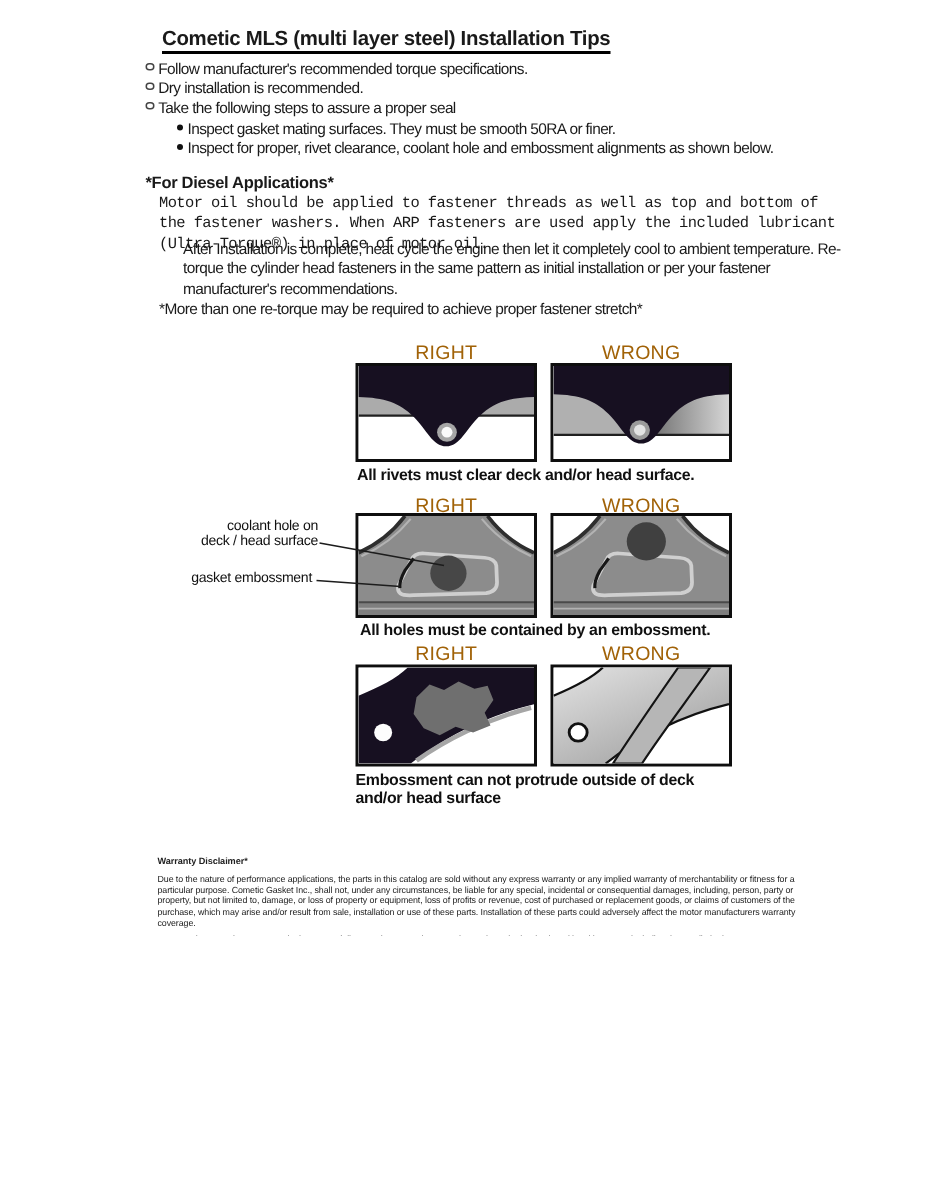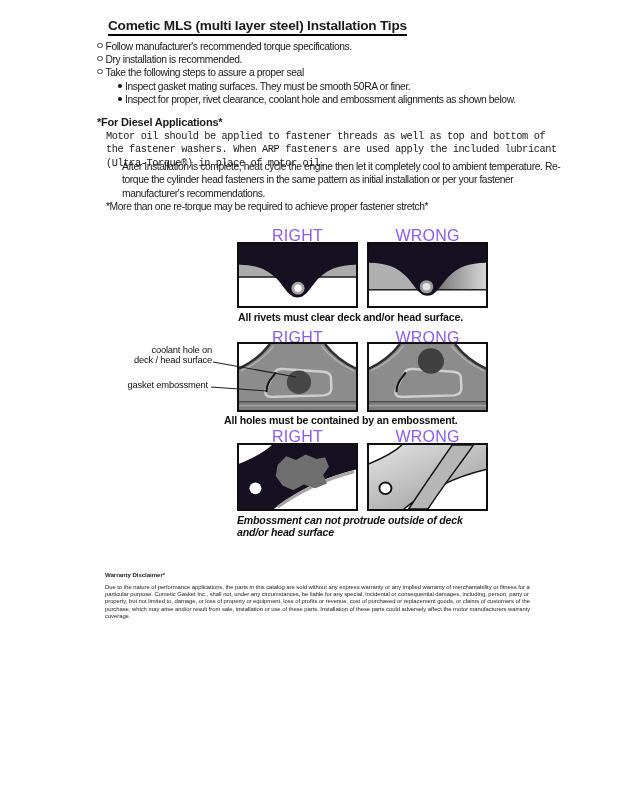--- a/index.html
+++ b/index.html
@@ -17,26 +17,26 @@
             border-radius:50%;margin-right:3px;vertical-align:2px;}
   .f-marker{display:inline-block;width:4px;height:4px;background:#111;
             border-radius:50%;margin-right:3px;vertical-align:2px;}
 
   .h2{left:97px;top:116px;font-size:11px;font-weight:700;letter-spacing:-0.2px;margin:0;}
   .body{font-size:10.3px;letter-spacing:-0.4px;line-height:13.3px;margin:0;width:455px;}
   .p1{left:106px;top:130px;font-family:Liberation Mono, monospace;}
   .p2{left:106px;top:160px;margin-left:16px;}
   .note{left:106px;top:200px;}
 
-  .fig-label{width:121px;text-align:center;font-size:16px;color:#8b5cf6;letter-spacing:0.2px;}
+  .fig-label{width:121px;text-align:center;font-size:13px;color:#a16207;letter-spacing:0.2px;}
   .panel{background:#fff;border:2px solid #0e0e0e;box-sizing:border-box;display:block;}
   .caption{font-size:10.6px;font-weight:700;letter-spacing:-0.2px;color:#101010;line-height:12.2px;}
   .cap1{left:238px;top:311px;}
-  .cap2{left:224px;top:414px;}
-  .cap3{left:237px;top:514px;width:228px;font-style:italic;}
+  .cap2{left:240px;top:414px;}
+  .cap3{left:237px;top:514px;width:228px;}
 
   .ann{font-size:9.4px;letter-spacing:-0.2px;color:#101010;text-align:right;line-height:10px;}
   .ann1{left:110px;top:345px;width:102px;}
   .ann2{left:106px;top:380px;width:102px;}
   .overlay{left:110px;top:340px;pointer-events:none;}
 
   .disclaimer{left:105px;top:571px;width:436px;font-size:5.9px;line-height:7.15px;
               color:#222;letter-spacing:-0.05px;}
   .disc-h{font-size:6.1px;font-weight:700;margin:0 0 6px 0;}
   .dp{margin:0 0 4.5px 0;}

